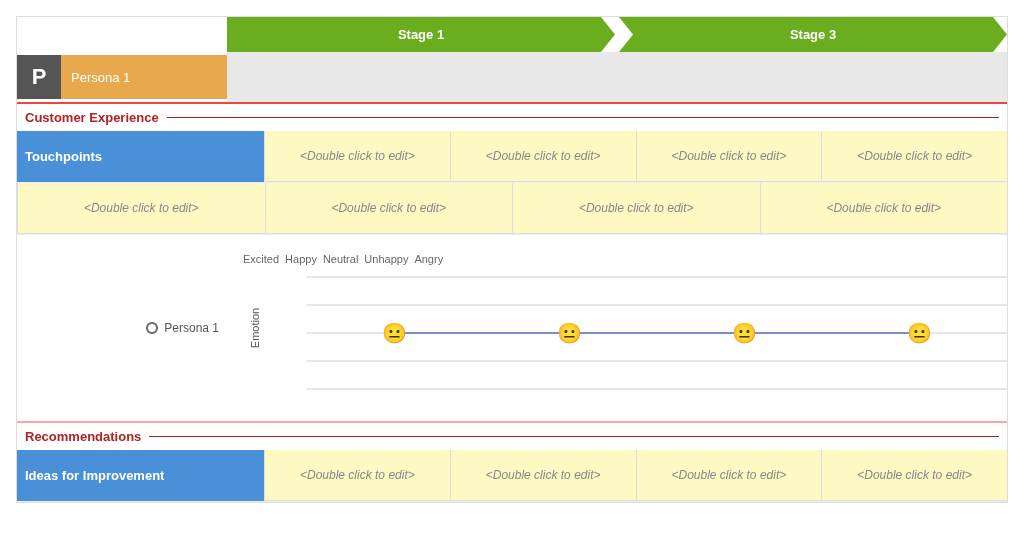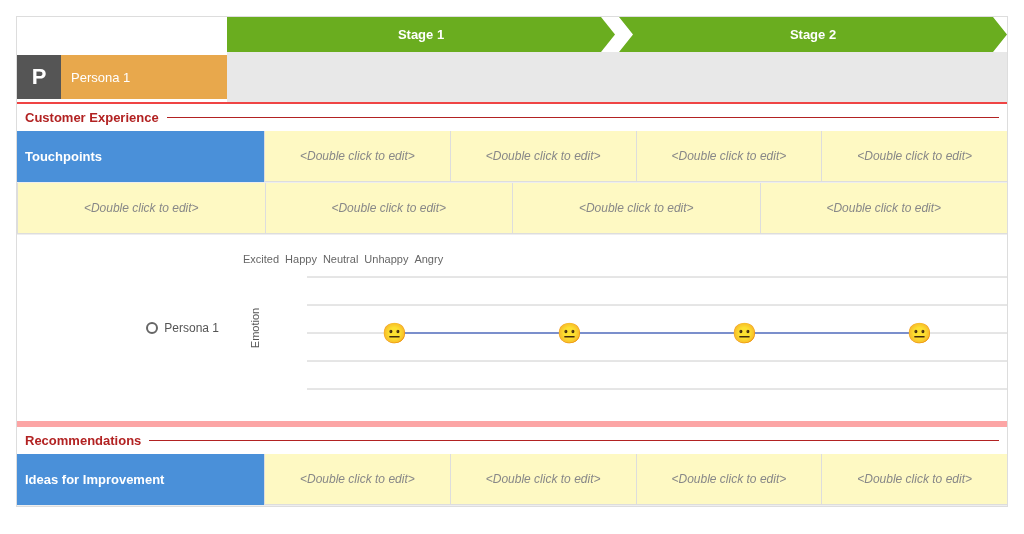--- a/index.html
+++ b/index.html
@@ -220,36 +220,36 @@
 
     .emoji-dot {
       position: absolute;
       font-size: 20px;
       transform: translate(-50%, -50%);
       line-height: 1;
     }
 
     
     .recommendations-section {
-      border-top: 6px solid #fca5a5;
+      border-top: 2px solid #fca5a5;
     }
   </style>
 </head>
 <body>
 
 <div>
 
   <div class="main-container">
 
     <div class="stages-row">
       <div class="stage-arrow">
         <span>Stage 1</span>
       </div>
       <div class="stage-arrow">
-        <span>Stage 2</span>
+        <span>Stage 3</span>
       </div>
     </div>
 
     <div class="persona-row">
       <div class="persona-label-cell">
         <div class="persona-icon">
           <span>P</span>
         </div>
         <div class="persona-name-badge">Persona 1</div>
       </div>

